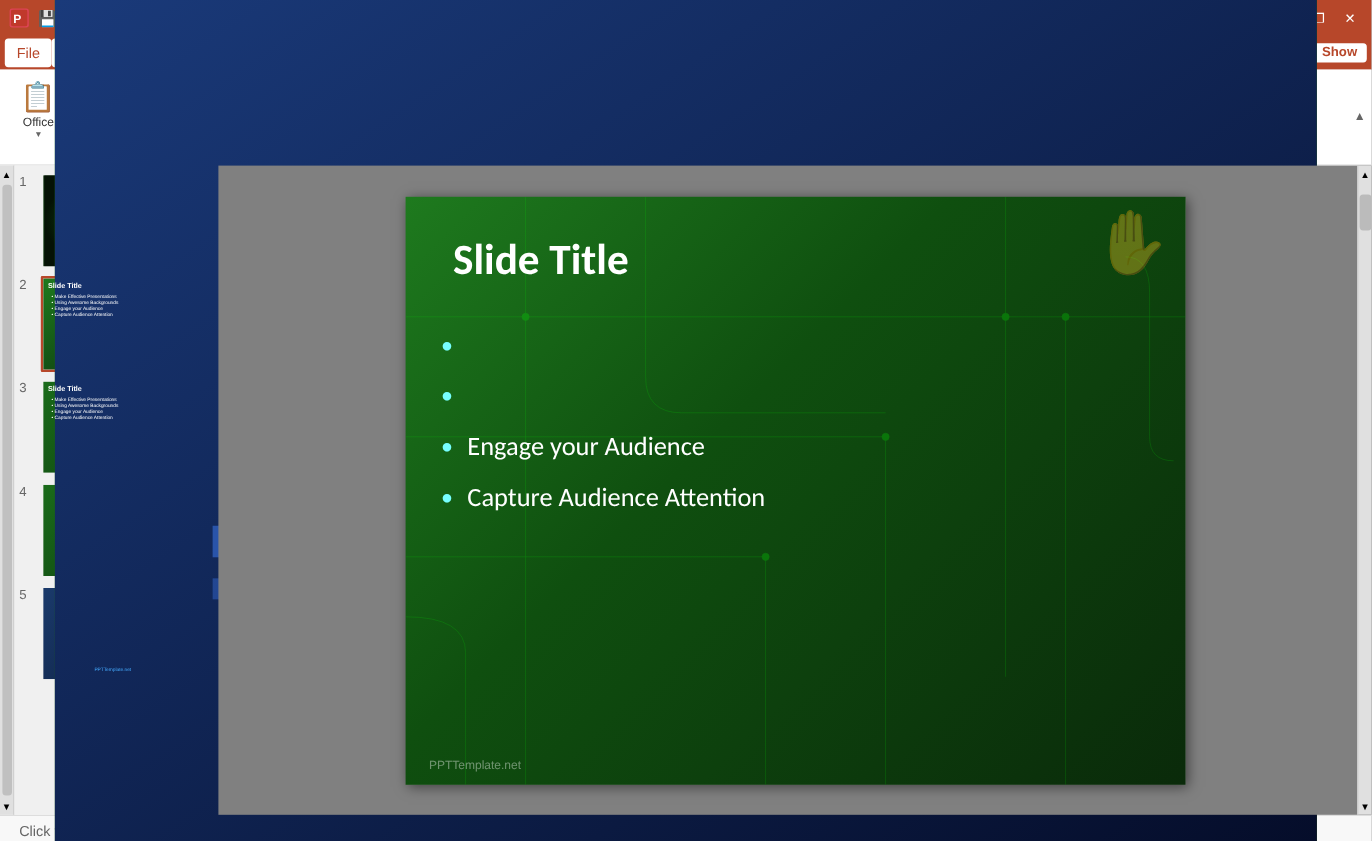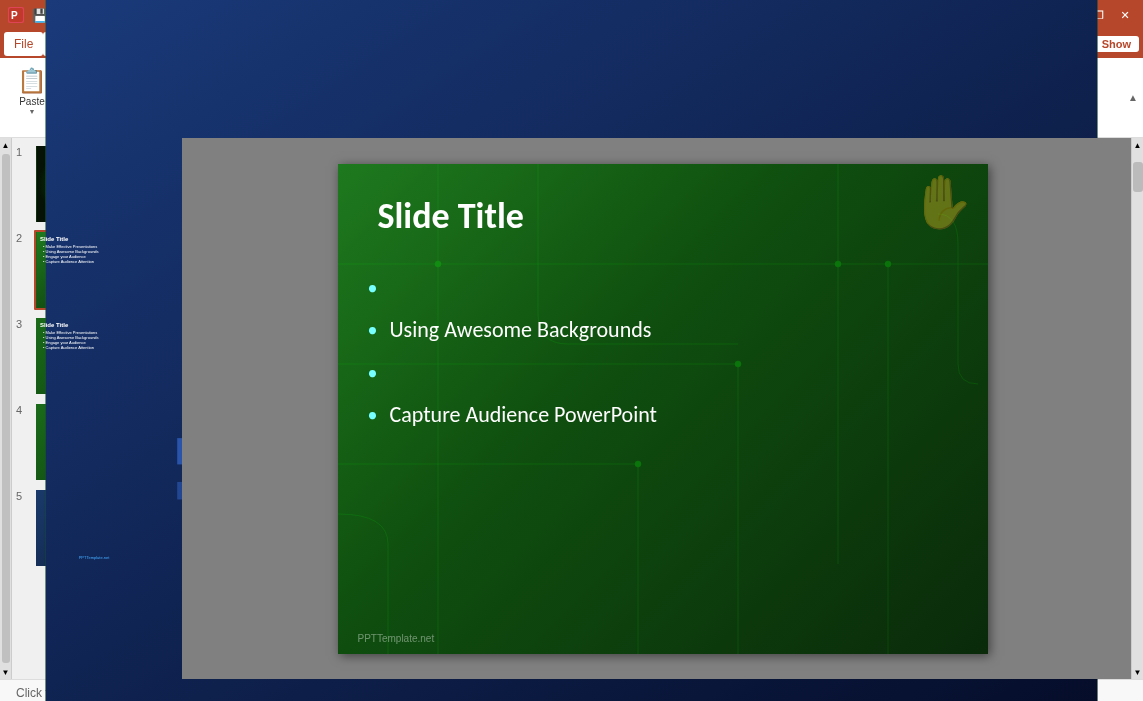--- a/index.html
+++ b/index.html
@@ -411,21 +411,21 @@
   </div>
 </div>
 
 <div id="toolbar">
 
   <div class="ribbon-group">
     <div class="ribbon-group-content">
       <div class="paste-area">
         <div class="paste-big">
           <div class="icon">📋</div>
-          <span style="font-size:10px;">Paste</span>
+          <span style="font-size:10px;">Office</span>
           <span class="dropdown-arrow">▼</span>
         </div>
       </div>
       <div class="rb-col">
         <div class="rb-btn-sm">
           <span>✂</span>
           <span>Cut</span>
         </div>
         <div class="rb-btn-sm">
           <span>⧉</span>
@@ -756,28 +756,28 @@
       <div style="position:absolute; top:8px; right:12px; opacity:0.35; font-size:52px; color:#5f5;">✋</div>
 
       <div class="slide-title">Slide Title</div>
 
       <div class="slide-bullets">
         <div class="slide-bullet">
           <span class="bullet-dot">•</span>
         </div>
         <div class="slide-bullet">
           <span class="bullet-dot">•</span>
-          <span>Using Awesome Backgrounds</span>
         </div>
         <div class="slide-bullet">
           <span class="bullet-dot">•</span>
+          <span>Engage your Audience</span>
         </div>
         <div class="slide-bullet">
           <span class="bullet-dot">•</span>
-          <span>Capture Audience PowerPoint</span>
+          <span>Capture Audience Attention</span>
         </div>
       </div>
 
       <div class="slide-watermark">PPTTemplate.net</div>
 
     </div>
 
     <div style="position:absolute; right:0; top:0; bottom:0; width:12px; background:#e0e0e0; border-left:1px solid #ccc; display:flex; flex-direction:column;">
       <div style="height:14px; display:flex; align-items:center; justify-content:center; cursor:pointer; font-size:8px;">▲</div>
       <div style="flex:1; position:relative;">

